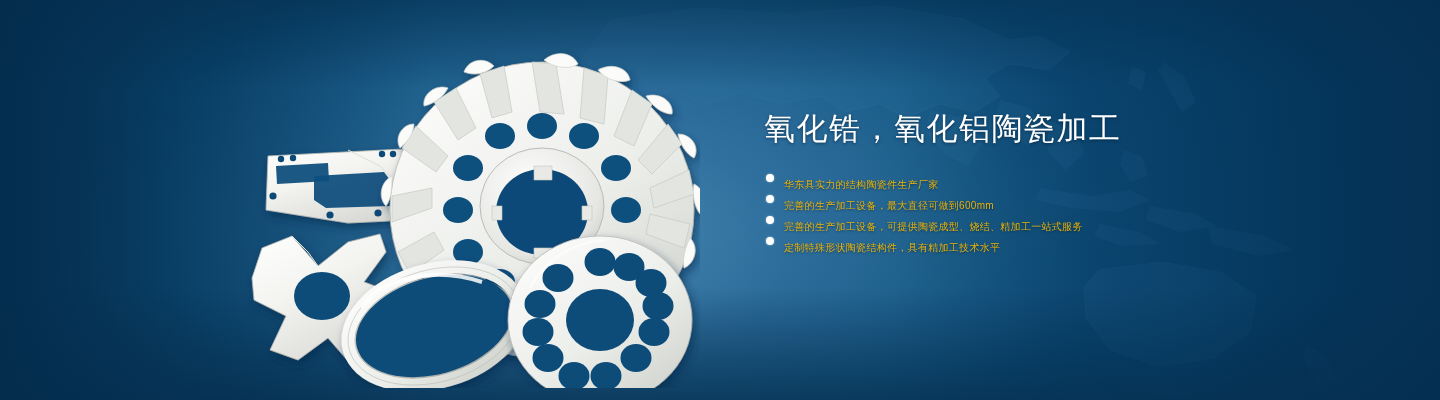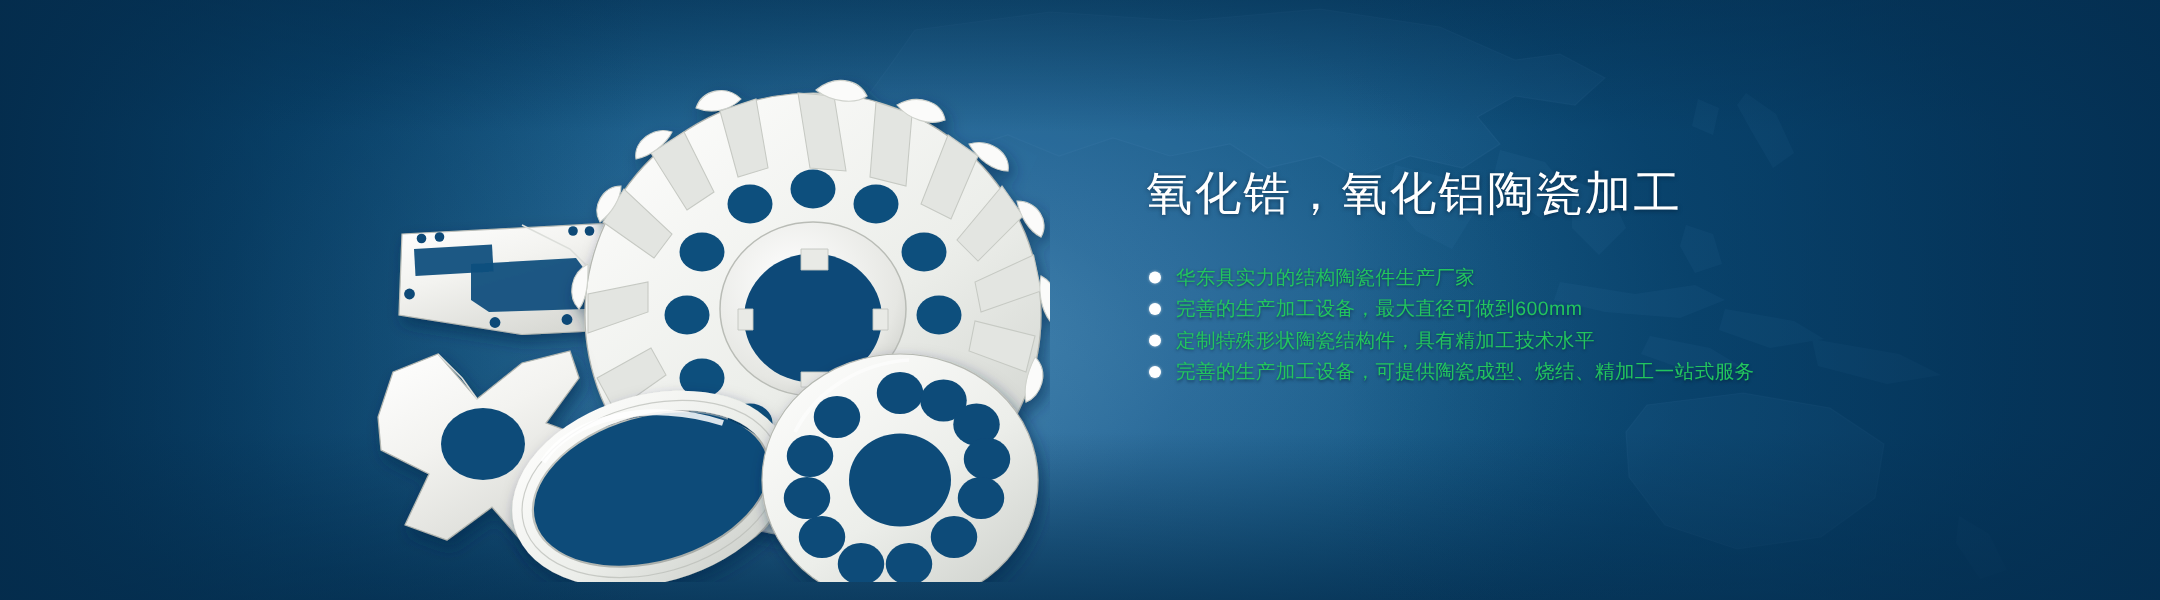--- a/index.html
+++ b/index.html
@@ -73,23 +73,22 @@
     text-shadow: 0 1px 3px rgba(0,20,40,0.55);
     white-space: nowrap;
   }
   .bullets {
     list-style: none;
     margin: 26px 0 0 2px;
     padding: 0;
   }
   .bullets li {
     display: flex;
-    align-items: center;
-    color: #22c55e;
-    font-size: 13px;
+    color: #eab308;
+    font-size: 10px;
     line-height: 21px;
     letter-spacing: 0.3px;
     text-shadow: 0 1px 2px rgba(0,20,40,0.5);
     white-space: nowrap;
   }
   .dot {
     width: 8px;
     height: 8px;
     border-radius: 50%;
     background: #ffffff;
@@ -316,22 +315,22 @@
       <li>
         <span class="dot"></span>
         <span>华东具实力的结构陶瓷件生产厂家</span>
       </li>
       <li>
         <span class="dot"></span>
         <span>完善的生产加工设备，最大直径可做到600mm</span>
       </li>
       <li>
         <span class="dot"></span>
-        <span>定制特殊形状陶瓷结构件，具有精加工技术水平</span>
+        <span>完善的生产加工设备，可提供陶瓷成型、烧结、精加工一站式服务</span>
       </li>
       <li>
         <span class="dot"></span>
-        <span>完善的生产加工设备，可提供陶瓷成型、烧结、精加工一站式服务</span>
+        <span>定制特殊形状陶瓷结构件，具有精加工技术水平</span>
       </li>
     </ul>
   </div>
 
 </div>
 
 </body></html>

